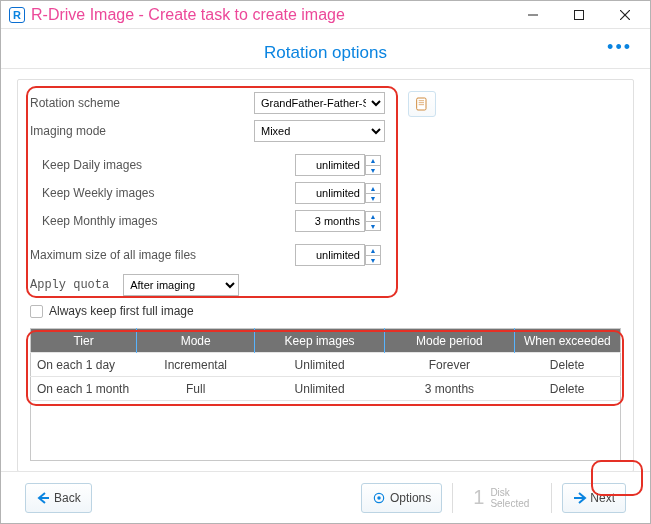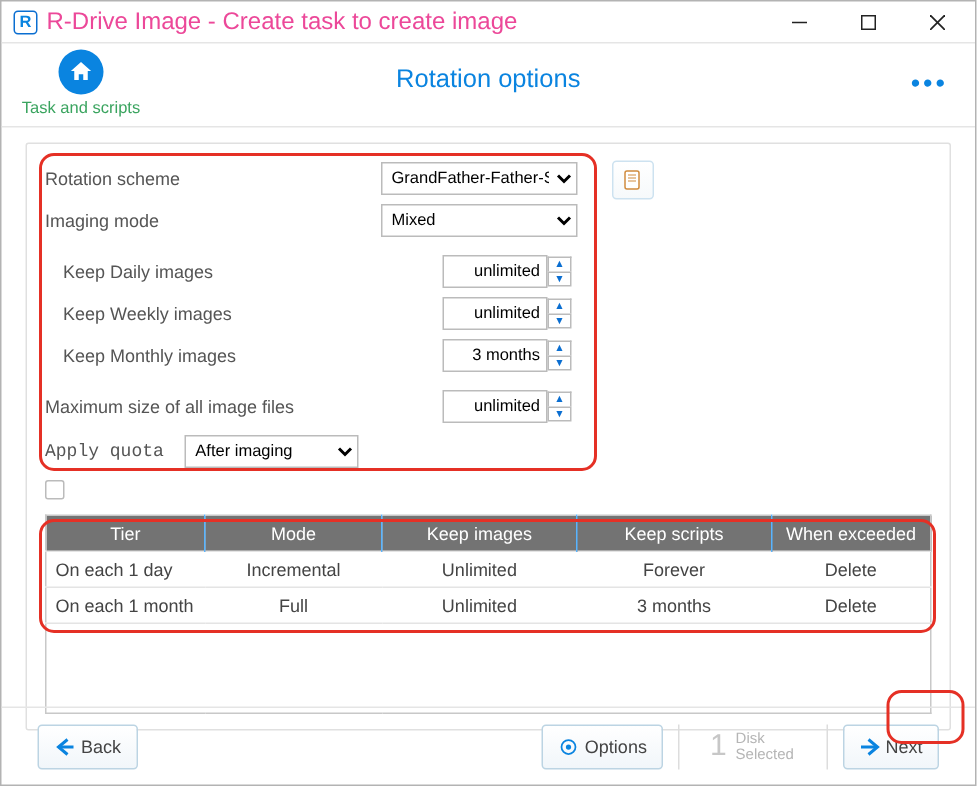--- a/index.html
+++ b/index.html
@@ -95,28 +95,20 @@
   </div>
   <div class="win-btn">
     <svg width="10" height="10">
         <line x1="0" y1="0" x2="10" y2="10" stroke="#222" stroke-width="1.2"></line>
         <line x1="10" y1="0" x2="0" y2="10" stroke="#222" stroke-width="1.2"></line>
       </svg>
   </div>
 </div>
 
 <div class="header">
-  <div class="task-btn">
-    <div class="house-icon">
-      <svg width="18" height="18" viewBox="0 0 24 24">
-          <path d="M12 3l9 8h-3v8h-4v-5h-4v5H6v-8H3l9-8z" fill="#fff"></path>
-        </svg>
-    </div>
-    <span class="label">Task and scripts</span>
-  </div>
   <div class="header-title">Rotation options</div>
   <div class="more-btn">•••</div>
 </div>
 
 <div class="main">
   <div class="panel">
     <div class="redbox one"></div>
     <div class="redbox two"></div>
 
     <div class="script-btn">
@@ -188,29 +180,30 @@
 
     <div class="quota-row">
       <span class="lbl">Apply quota</span>
       <select class="sel quota-sel">
         <option>After imaging</option>
       </select>
     </div>
 
     <div class="chk-row">
       <div class="chk"></div>
+      <span class="lbl">Always keep first full image</span>
     </div>
 
     <table class="tbl">
       <thead>
         <tr>
           <th style="width:18%">Tier</th>
           <th style="width:20%">Mode</th>
           <th style="width:22%">Keep images</th>
-          <th style="width:22%">Keep scripts</th>
+          <th style="width:22%">Mode period</th>
           <th style="width:18%">When exceeded</th>
         </tr>
       </thead>
       <tbody>
         <tr>
           <td style="text-align:left;padding-left:6px">On each 1 day</td>
           <td>Incremental</td>
           <td>Unlimited</td>
           <td>Forever</td>
           <td>Delete</td>

